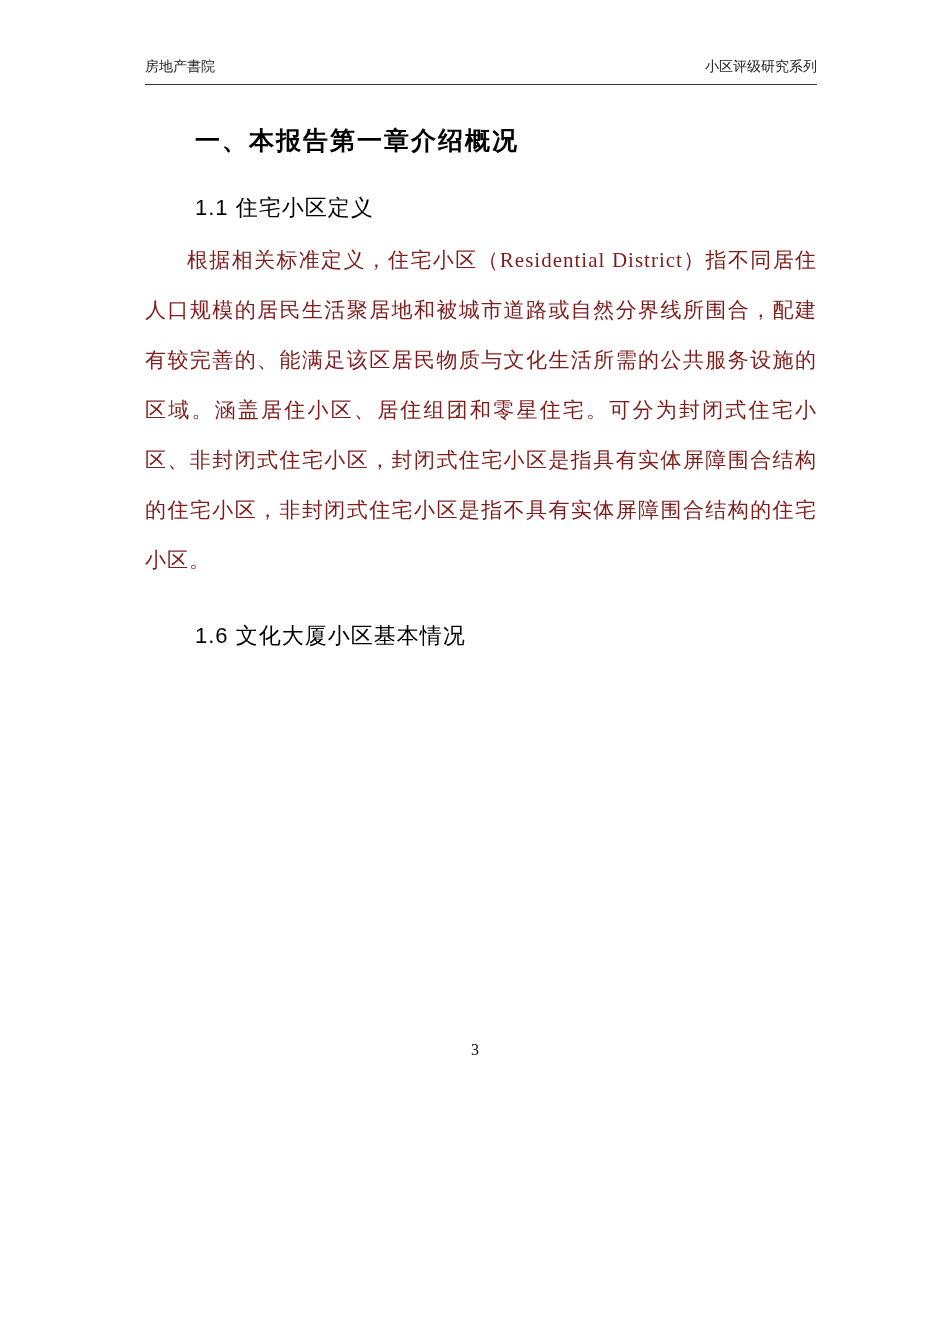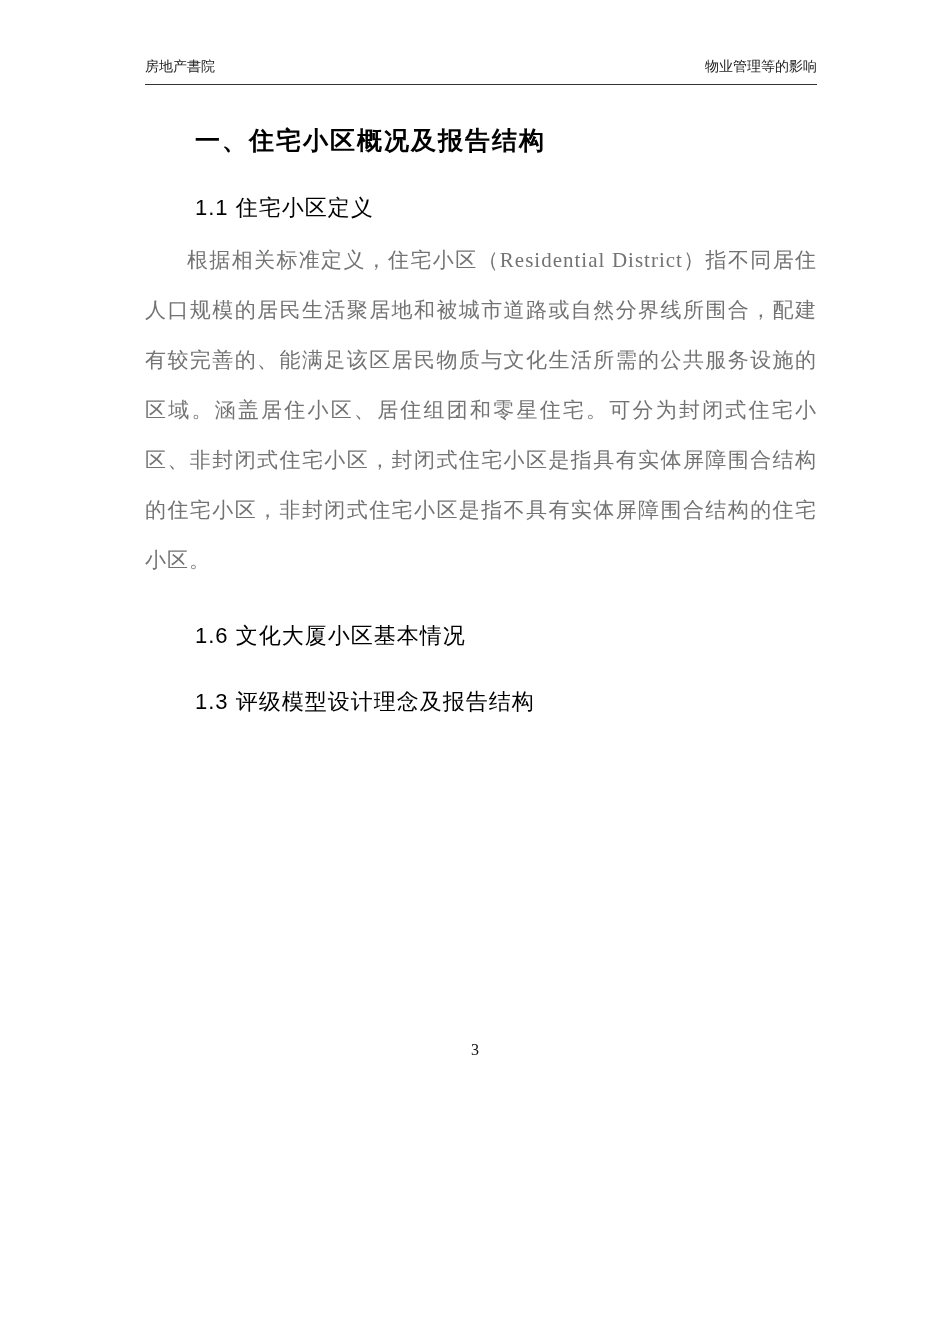--- a/index.html
+++ b/index.html
@@ -47,21 +47,21 @@
     font-size: 22px;
     font-weight: normal;
     color: #000000;
     margin: 36px 0 12px 50px;
     letter-spacing: 1px;
   }
   .para {
     font-family: "Liberation Serif", serif;
     font-size: 21px;
     line-height: 50px;
-    color: #737373;
+    color: #7f1d1d;
     text-align: justify;
     text-indent: 2em;
     letter-spacing: 1px;
   }
   .para + .para { margin-top: 0; }
   .footer {
     position: absolute;
     bottom: 52px;
     left: 0;
     width: 100%;
@@ -71,33 +71,32 @@
     color: #111111;
   }
 </style>
 </head>
 <body>
 
 <div class="page">
 
   <div class="header">
     <span>房地产書院</span>
-    <span>物业管理等的影响</span>
+    <span>小区评级研究系列</span>
   </div>
 
   <div class="content">
 
-    <h1 class="chapter-title">一、住宅小区概况及报告结构</h1>
+    <h1 class="chapter-title">一、本报告第一章介绍概况</h1>
 
     <h2 class="section-heading">1.1 住宅小区定义</h2>
     <p class="para">根据相关标准定义，住宅小区（Residential District）指不同居住人口规模的居民生活聚居地和被城市道路或自然分界线所围合，配建有较完善的、能满足该区居民物质与文化生活所需的公共服务设施的区域。涵盖居住小区、居住组团和零星住宅。可分为封闭式住宅小区、非封闭式住宅小区，封闭式住宅小区是指具有实体屏障围合结构的住宅小区，非封闭式住宅小区是指不具有实体屏障围合结构的住宅小区。</p>
 
     <h2 class="section-heading">1.6 文化大厦小区基本情况</h2>
 
-    <h2 class="section-heading">1.3 评级模型设计理念及报告结构</h2>
 
   </div>
 
   <div class="footer">
     <span>3</span>
   </div>
 
 </div>
 
 </body></html>

